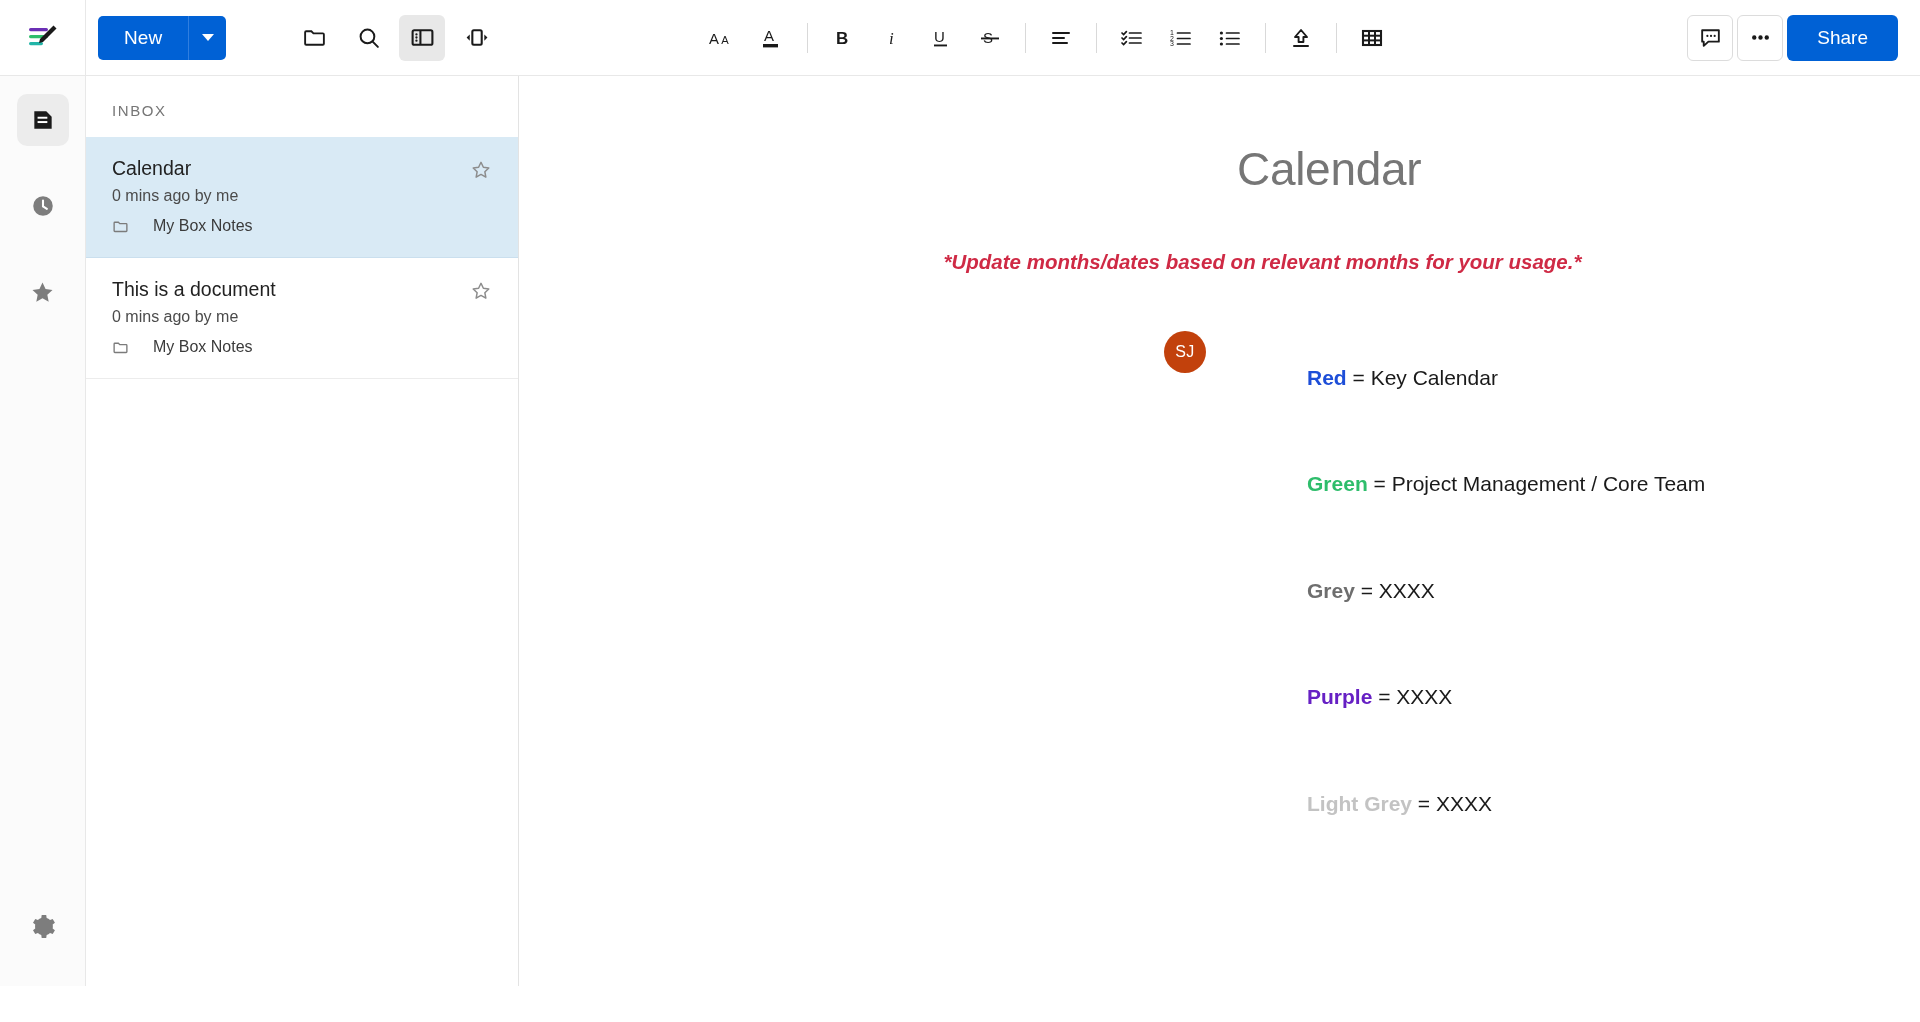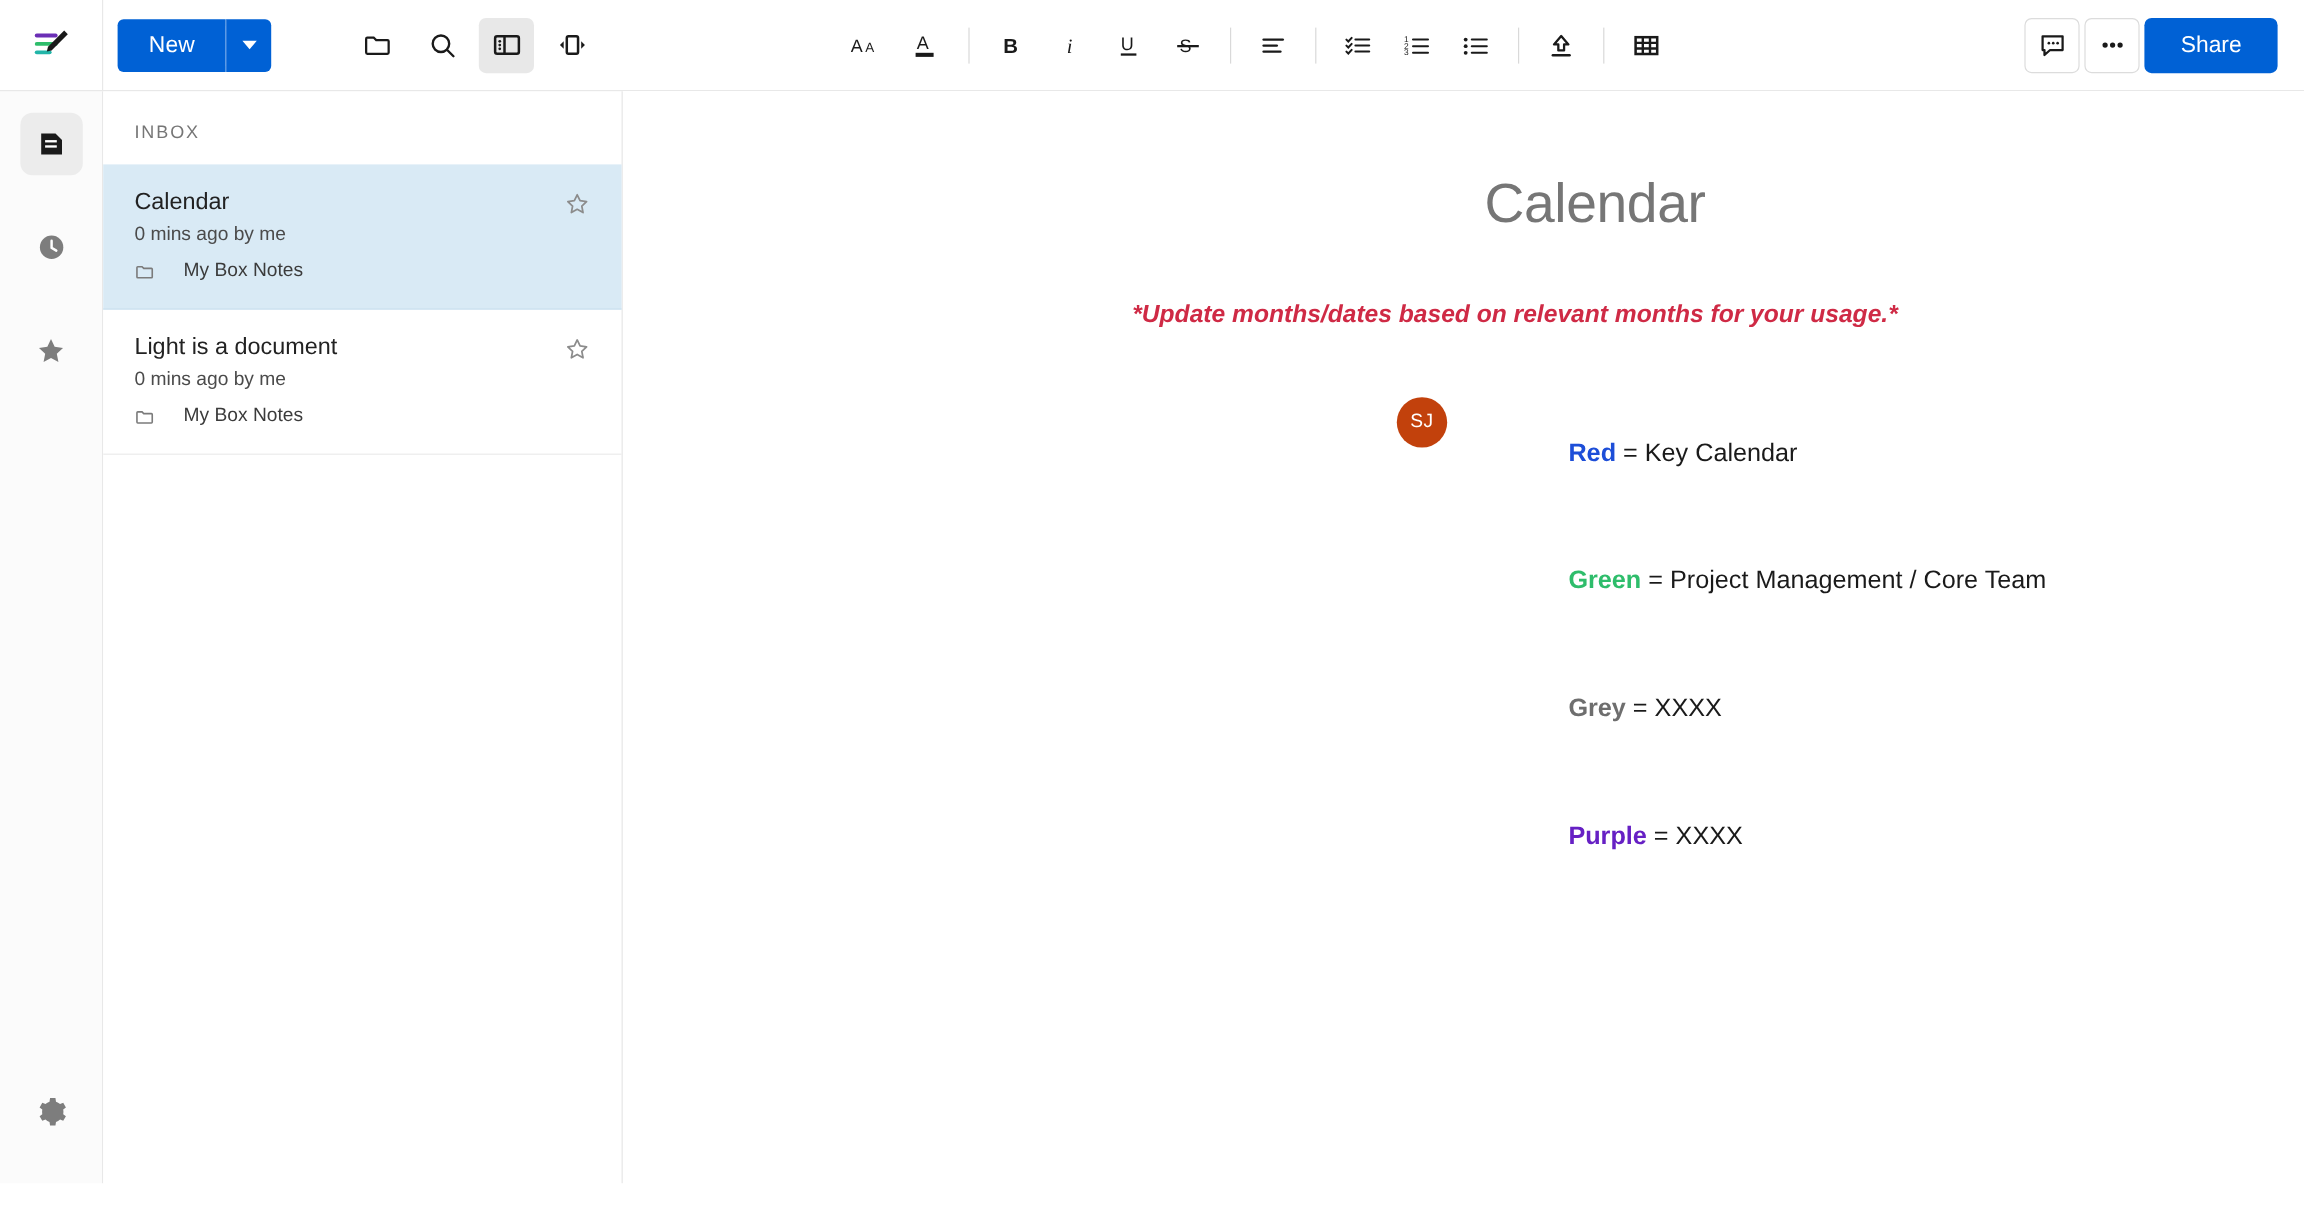--- a/index.html
+++ b/index.html
@@ -331,21 +331,21 @@
           <span>My Box Notes</span>
         </div>
         <span class="star-btn">
           <svg width="22" height="22" viewBox="0 0 24 24" fill="none" stroke="#8c8c8c" stroke-width="1.6">
             <path d="M12 3.6l2.6 5.4 5.9.8-4.3 4.1 1.1 5.9-5.3-3-5.3 3 1.1-5.9L3.5 9.8l5.9-.8z" stroke-linejoin="round"></path>
           </svg>
         </span>
       </div>
 
       <div class="doc-item">
-        <div class="doc-name">Light is a document</div>
+        <div class="doc-name">This is a document</div>
         <div class="doc-meta">0 mins ago by me</div>
         <div class="doc-folder">
           <svg width="17" height="17" viewBox="0 0 24 24" fill="none" stroke="#7b7b7b" stroke-width="1.9">
             <path d="M3 7a1 1 0 011-1h5l2 2h9a1 1 0 011 1v9a1 1 0 01-1 1H4a1 1 0 01-1-1z"></path>
           </svg>
           <span>My Box Notes</span>
         </div>
         <span class="star-btn">
           <svg width="22" height="22" viewBox="0 0 24 24" fill="none" stroke="#8c8c8c" stroke-width="1.6">
             <path d="M12 3.6l2.6 5.4 5.9.8-4.3 4.1 1.1 5.9-5.3-3-5.3 3 1.1-5.9L3.5 9.8l5.9-.8z" stroke-linejoin="round"></path>
@@ -369,19 +369,22 @@
           </div>
           <div class="legend-line">
             <span class="lg-green">Green</span><span> = Project Management / Core Team</span>
           </div>
           <div class="legend-line">
             <span class="lg-grey">Grey</span><span> = XXXX</span>
           </div>
           <div class="legend-line">
             <span class="lg-purple">Purple</span><span> = XXXX</span>
           </div>
+          <div class="legend-line">
+            <span class="lg-lightgrey">Light Grey</span><span> = XXXX</span>
+          </div>
         </div>
 
       </div>
     </div>
 
   </div>
 </div>
 
 </body></html>

